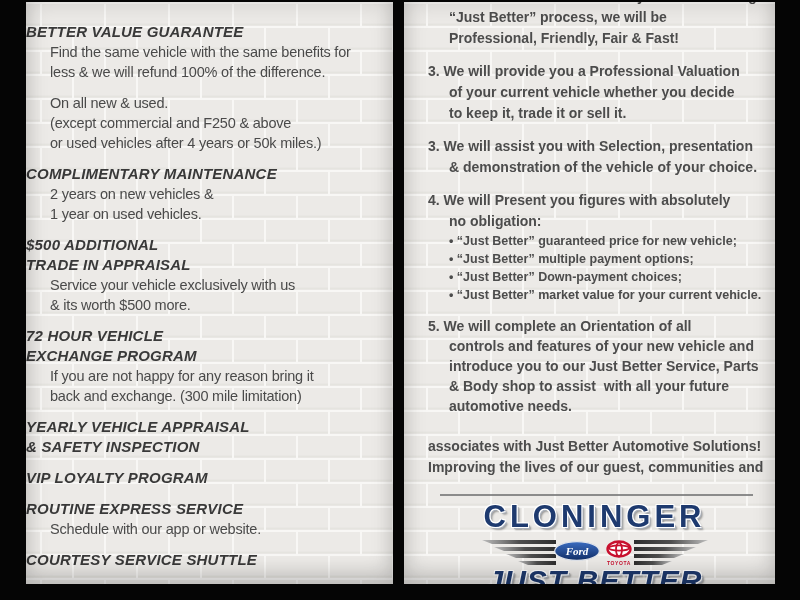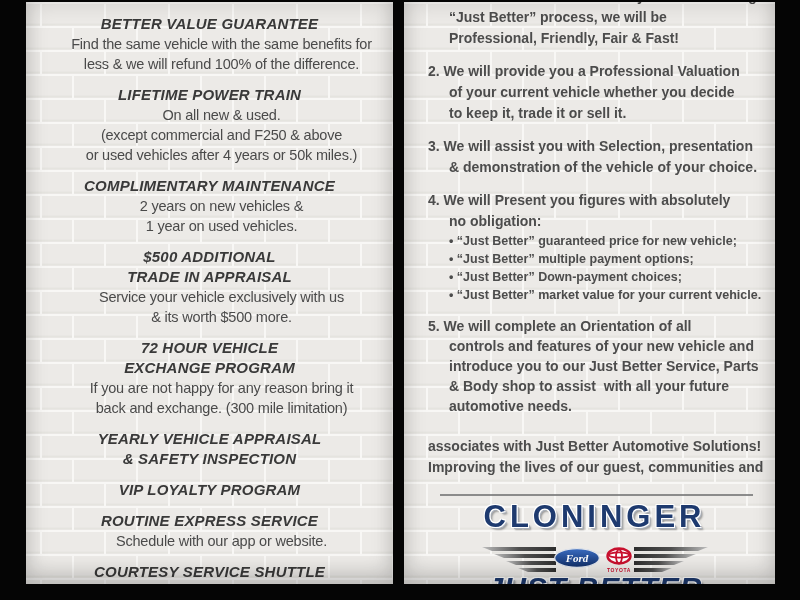--- a/index.html
+++ b/index.html
@@ -15,21 +15,21 @@
   .panel-left{left:26px;width:367px;}
   .panel-right{left:404px;width:371px;}
   .brick-bg{position:absolute;left:0;top:0;width:100%;height:100%;}
   .vignette{
     position:absolute;inset:0;pointer-events:none;z-index:3;
     box-shadow:inset 0 0 24px rgba(0,0,0,.14), inset 0 -14px 18px rgba(0,0,0,.12);
   }
   .content{position:relative;z-index:2;}
   .line{white-space:pre;}
   
-  .left-content{padding-top:12px;text-align:center;}
+  .left-content{padding-top:20px;}
   .sec{margin-bottom:11px;}
   .sec-title{
     font-weight:bold;font-style:italic;font-size:15px;line-height:20px;
     color:#393939;letter-spacing:.2px;
   }
   .sec-body{font-size:14.5px;line-height:20px;color:#4a4a4a;letter-spacing:-.2px;margin-left:24px;}
   
   .right-content{
     margin-top:-16px;padding:0 14px 0 24px;
     font-weight:bold;font-size:14px;line-height:21px;color:#4c4c4c;
@@ -40,21 +40,21 @@
   .bullet::before{content:"• ";}
   .closing{margin-top:20px;}
   .divider{height:2px;background:#7a7a7a;margin:16px 8px 10px 12px;opacity:.85;}
   
   .logo{text-align:center;margin-top:6px;}
   .dealer-name{
     font-size:31px;font-weight:bold;letter-spacing:4px;color:#1e3a6f;
     text-shadow:-1px -1px 0 #fff,1px -1px 0 #fff,-1px 1px 0 #fff,1px 1px 0 #fff,
                 2px 2px 0 #aab0ba,3px 3px 2px rgba(0,0,0,.35);
   }
-  .logo-stripes{position:relative;width:230px;height:30px;margin:18px auto 0 auto;text-align:center;}
+  .logo-stripes{position:relative;width:230px;height:30px;margin:11px auto 0 auto;text-align:center;}
   .ford-badge{position:absolute;left:74px;top:3px;}
   .toyota-badge{position:absolute;left:123px;top:1px;}
   .tagline{
     font-size:30px;font-weight:bold;font-style:italic;letter-spacing:1px;color:#1e3a6f;
     margin-top:2px;
     text-shadow:-1px -1px 0 #fff,1px -1px 0 #fff,-1px 1px 0 #fff,1px 1px 0 #fff,
                 2px 2px 0 #aab0ba,3px 3px 2px rgba(0,0,0,.35);
   }
   
   .socials{
@@ -95,21 +95,20 @@
   </svg>
   <div class="vignette"></div>
 
   <div class="content left-content">
     <div class="sec">
       <div class="sec-title line">BETTER VALUE GUARANTEE</div>
       <div class="sec-body line">Find the same vehicle with the same benefits for</div>
       <div class="sec-body line">less &amp; we will refund 100% of the difference.</div>
     </div>
     <div class="sec">
-      <div class="sec-title line">LIFETIME POWER TRAIN</div>
       <div class="sec-body line">On all new &amp; used.</div>
       <div class="sec-body line">(except commercial and F250 &amp; above</div>
       <div class="sec-body line">or used vehicles after 4 years or 50k miles.)</div>
     </div>
     <div class="sec">
       <div class="sec-title line">COMPLIMENTARY MAINTENANCE</div>
       <div class="sec-body line">2 years on new vehicles &amp;</div>
       <div class="sec-body line">1 year on used vehicles.</div>
     </div>
     <div class="sec">
@@ -158,21 +157,21 @@
   </svg>
   <div class="vignette"></div>
 
   <div class="content right-content">
     <div class="item">
       <div class="line">1. We will make the best use of your time utilizing our</div>
       <div class="line cont">“Just Better” process, we will be</div>
       <div class="line cont">Professional, Friendly, Fair &amp; Fast!</div>
     </div>
     <div class="item">
-      <div class="line">2. We will provide you a Professional Valuation</div>
+      <div class="line">3. We will provide you a Professional Valuation</div>
       <div class="line cont">of your current vehicle whether you decide</div>
       <div class="line cont">to keep it, trade it or sell it.</div>
     </div>
     <div class="item">
       <div class="line">3. We will assist you with Selection, presentation</div>
       <div class="line cont">&amp; demonstration of the vehicle of your choice.</div>
     </div>
     <div class="item">
       <div class="line">4. We will Present you figures with absolutely</div>
       <div class="line cont">no obligation:</div>

